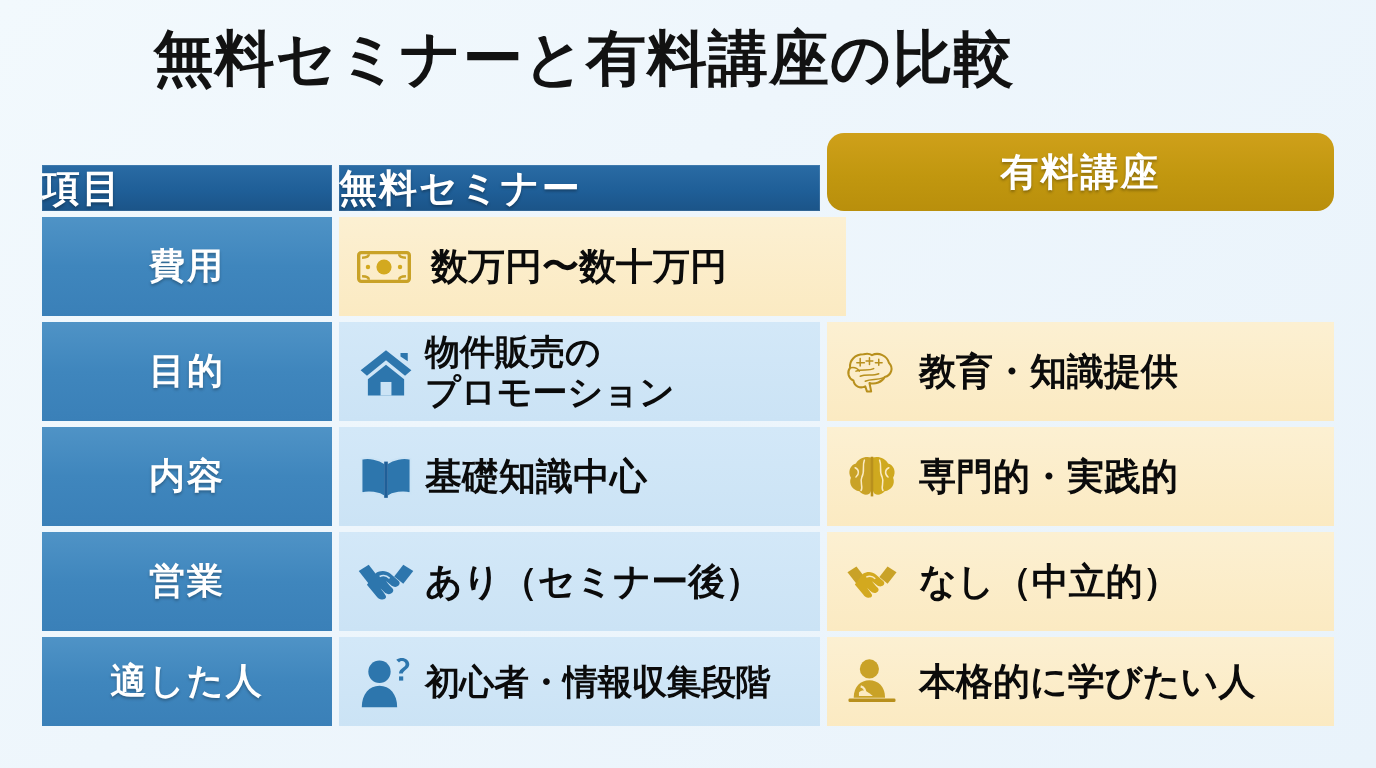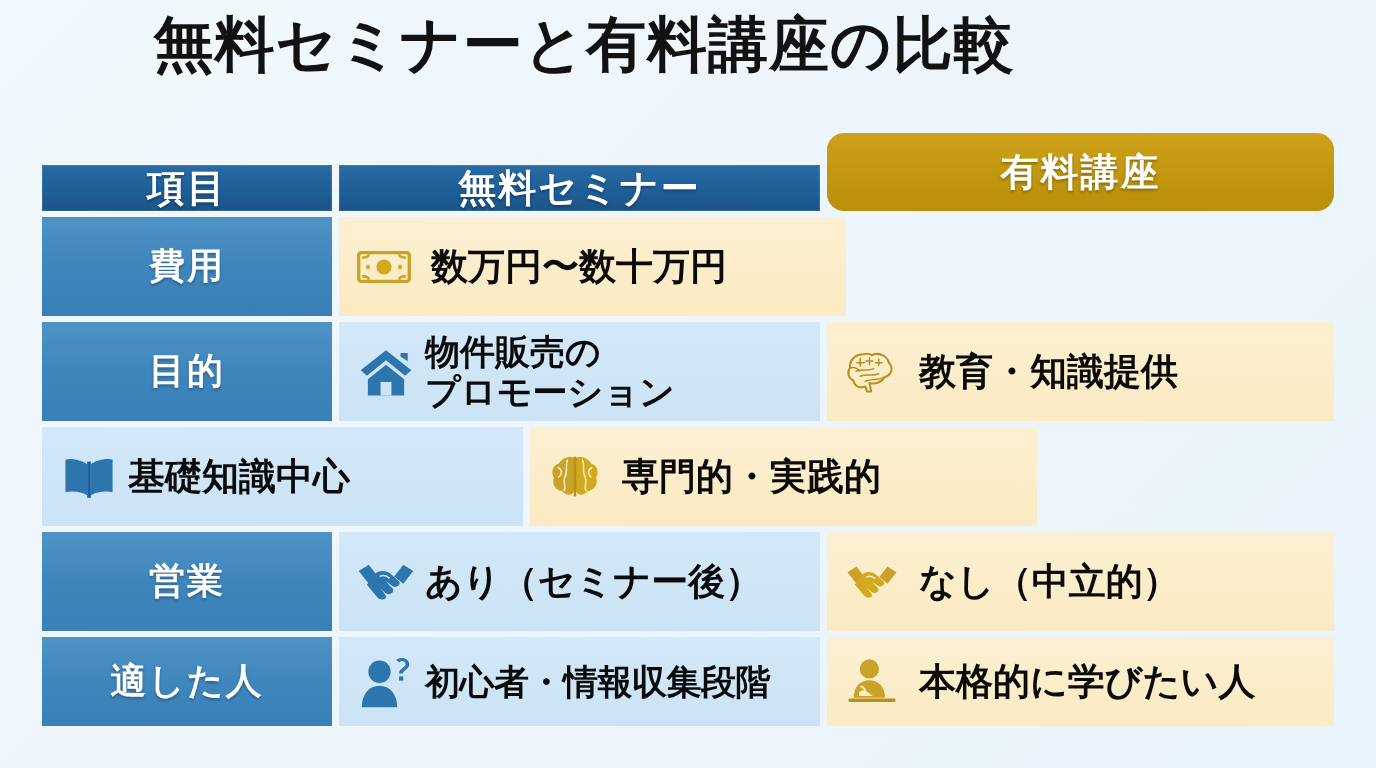--- a/index.html
+++ b/index.html
@@ -12,21 +12,21 @@
 
   body {
     font-family: "Liberation Sans", "DejaVu Sans", sans-serif;
     background: linear-gradient(135deg, #f2f9fd 0%, #eef6fc 40%, #e9f3fb 100%);
     position: relative;
   }
 
   
   #title {
     position: absolute;
-    top: 8px;
+    top: 22px;
     left: 0;
     width: 1168px;
     text-align: center;
     font-size: 60px;
     line-height: 74px;
     font-weight: bold;
     color: #121212;
     letter-spacing: 1px;
     white-space: nowrap;
   }
@@ -57,21 +57,21 @@
   }
 
   
   .c-label  { width: 290px; flex: 0 0 290px; }
   .c-free   { width: 481px; flex: 0 0 481px; }
   .c-paid   { width: 507px; flex: 0 0 507px; }
 
   
   .h-label, .h-free {
     background: linear-gradient(180deg, #2a6ba4 0%, #1f5f98 55%, #1b5488 100%);
-    justify-content: center;
+    justify-content: flex-start;
     box-shadow: inset 0 0 0 1px rgba(255,255,255,0.10);
     margin-top: 32px;
   }
   .h-paid {
     background: linear-gradient(180deg, #cfa01a 0%, #c1970f 55%, #b98f0c 100%);
     justify-content: center;
     border-radius: 17px;
   }
   .h-text {
     font-size: 38px;
@@ -203,20 +203,23 @@
             <path d="M24 40 C31 37 38 39 45 36"></path>
             <path d="M7 24 C12 23 15 25 17 28"></path>
           </g>
         </svg>
       </span>
       <span class="val-text">教育・知識提供</span>
     </div>
   </div>
 
   <div class="row">
+    <div class="cell c-label b-label">
+      <span class="label-text">内容</span>
+    </div>
 
     <div class="cell c-free b-free">
       <span class="icon-wrap">
         <svg width="58" height="52" viewBox="0 0 64 56">
           <path d="M31 13 C24 8 13 6 5 8 L5 46 C13 44 24 45 31 50 Z" fill="#2d76ad"></path>
           <path d="M33 13 C40 8 51 6 59 8 L59 46 C51 44 40 45 33 50 Z" fill="#2d76ad"></path>
           <path d="M31 13 C24 8 13 6 5 8 L5 46 C13 44 24 45 31 50 Z" fill="none" stroke="#cbe3f5" stroke-width="2"></path>
           <path d="M33 13 C40 8 51 6 59 8 L59 46 C51 44 40 45 33 50 Z" fill="none" stroke="#cbe3f5" stroke-width="2"></path>
           <rect x="30" y="11" width="4" height="40" fill="#1f5f98"></rect>
         </svg>

